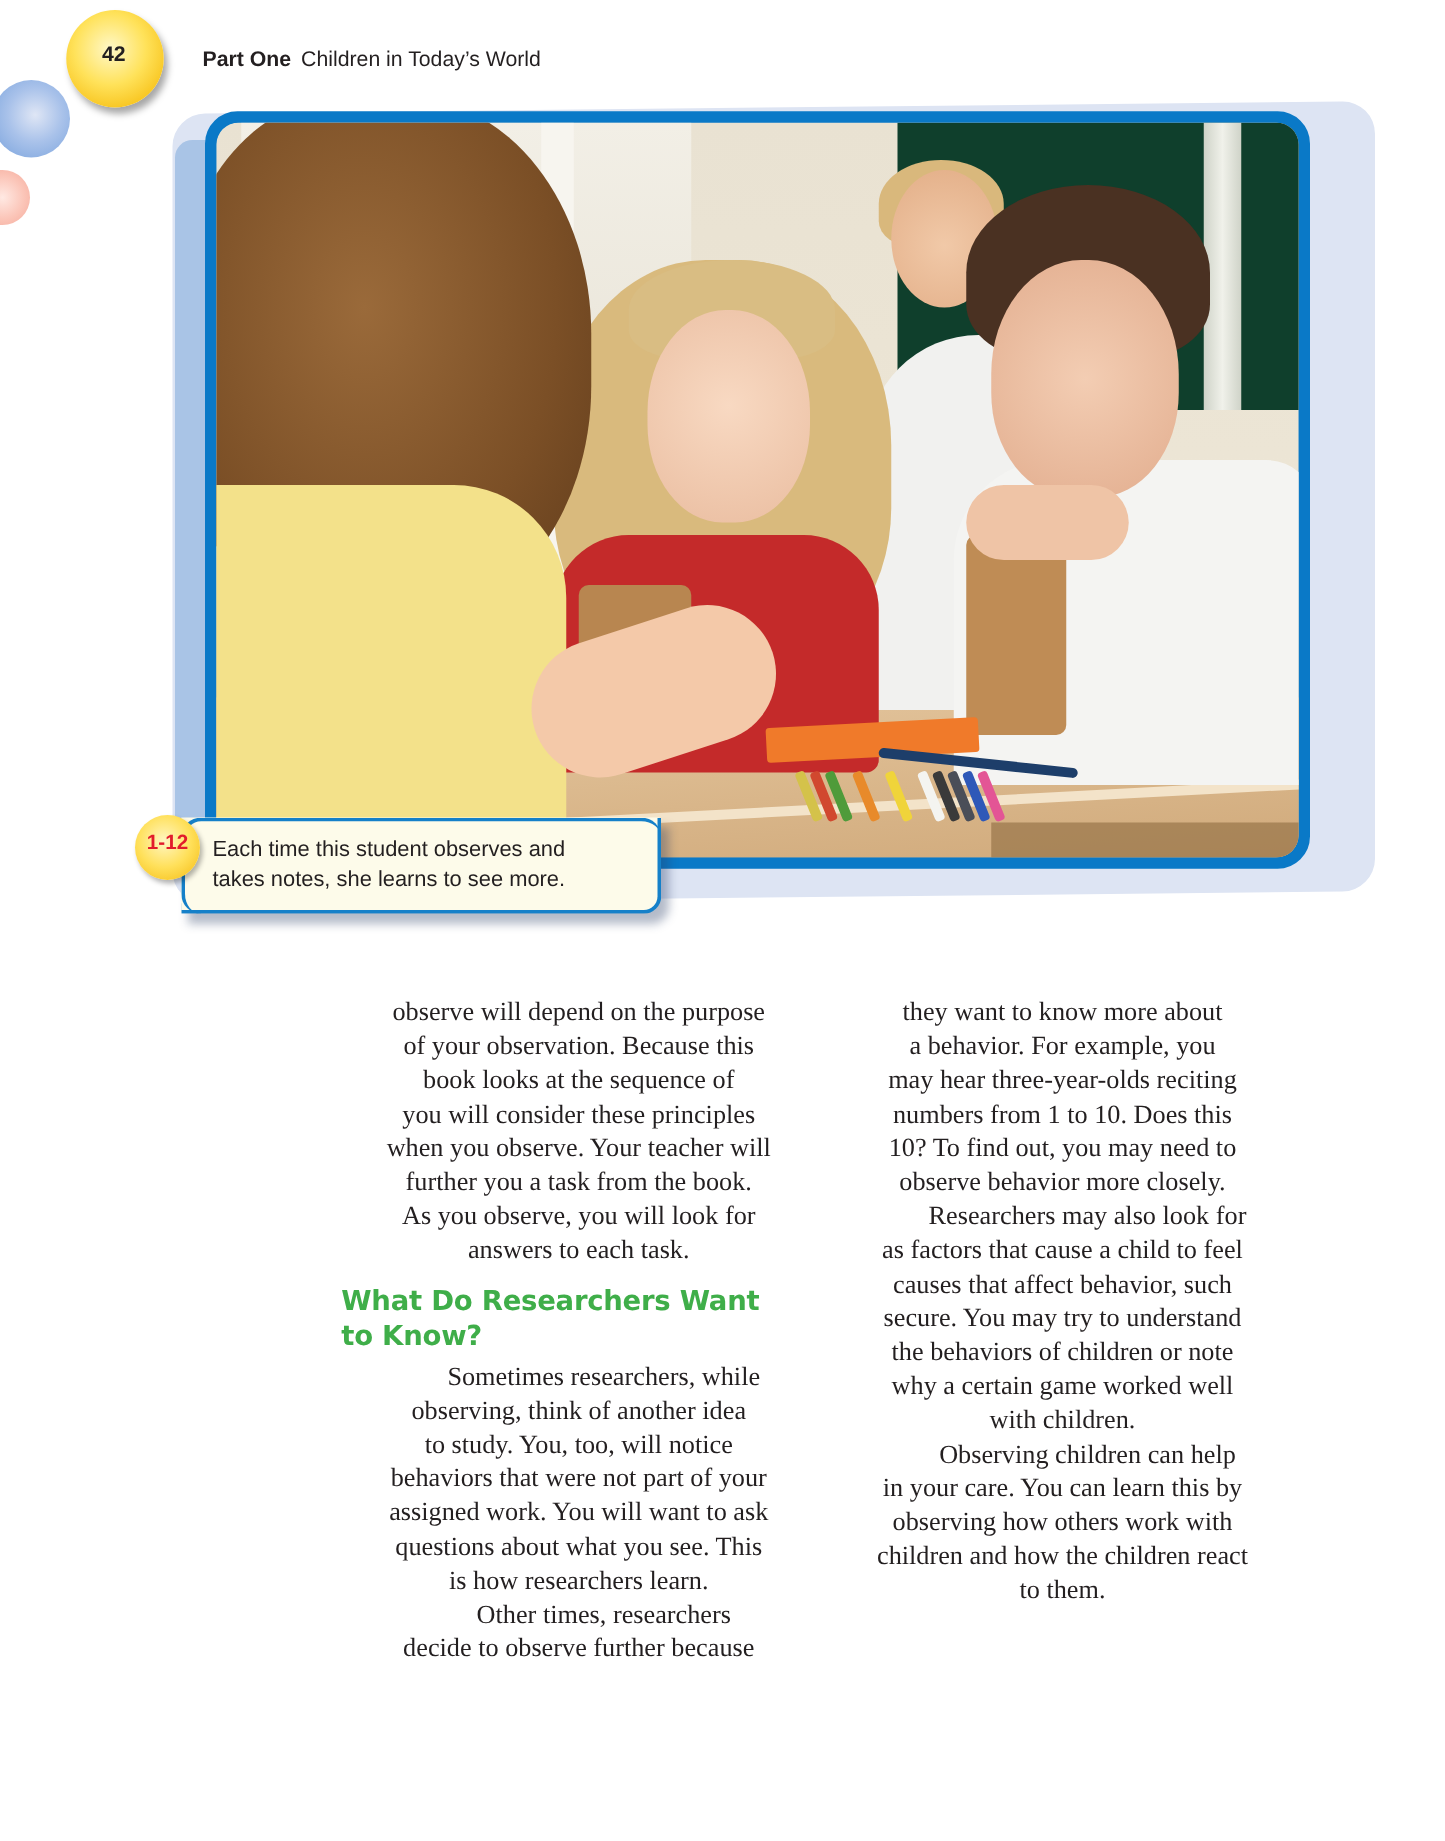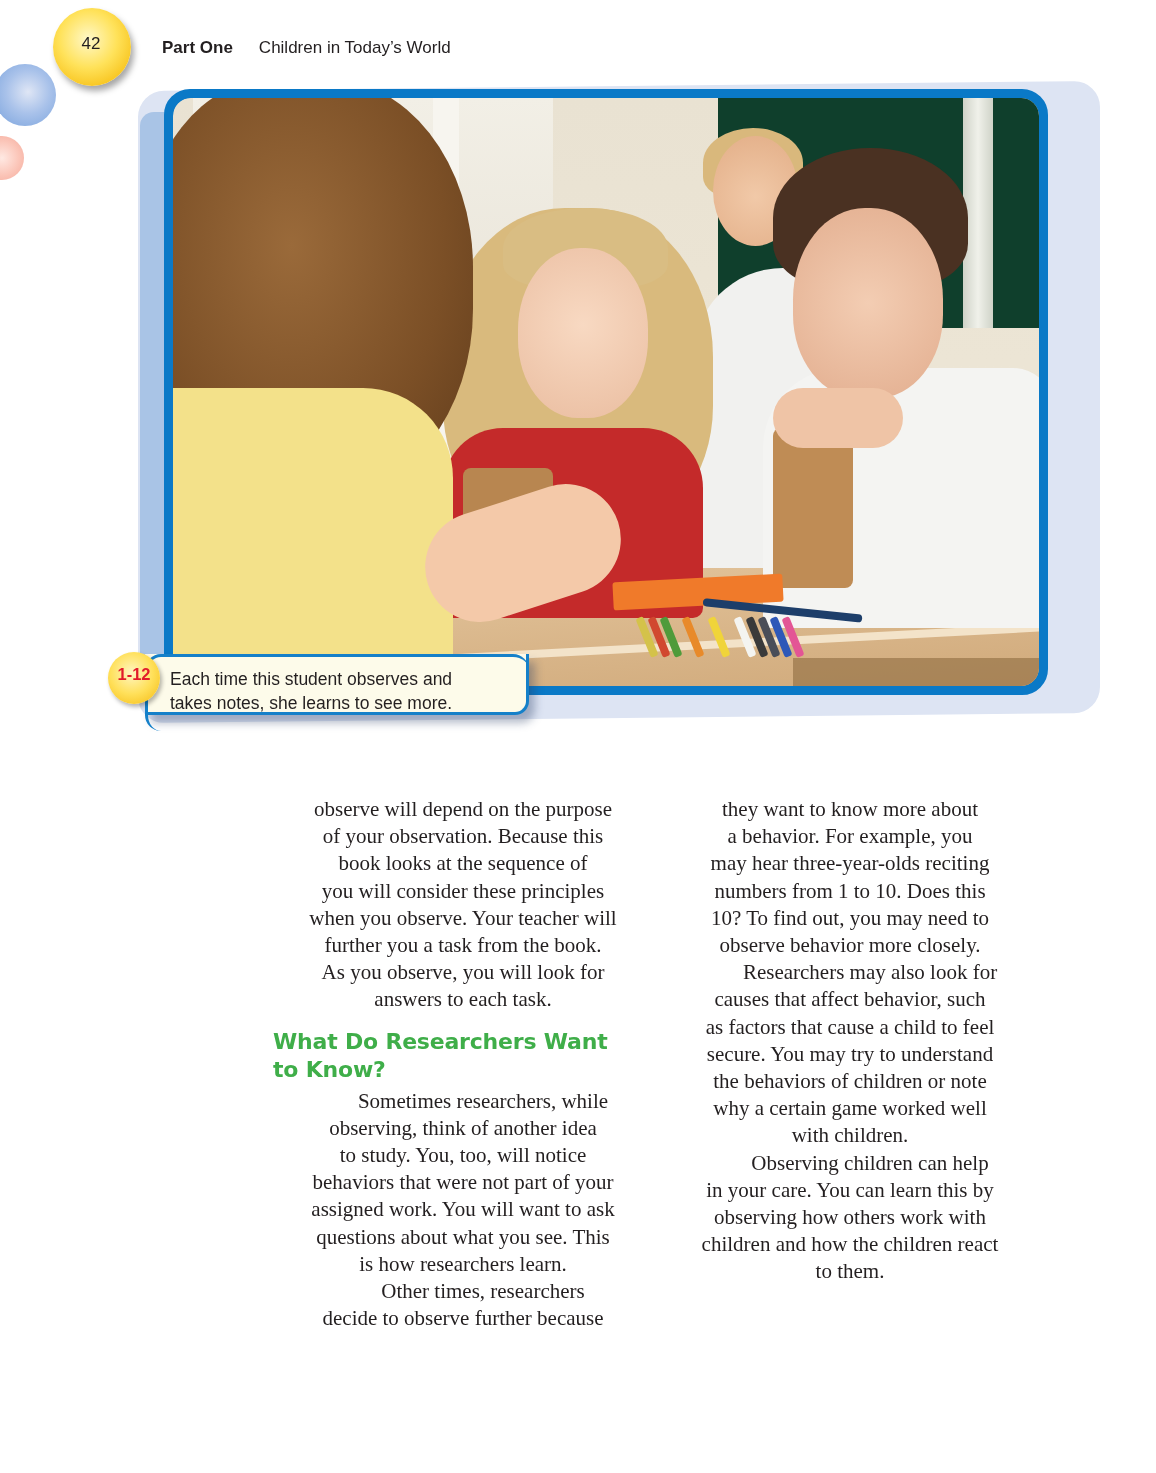--- a/index.html
+++ b/index.html
@@ -8,38 +8,38 @@
 
     
     .ball { position: absolute; border-radius: 50%; }
     .ball-yellow {
       left: 53px; top: 8px; width: 78px; height: 78px;
       background: radial-gradient(circle at 45% 40%, #fff8c8 0%, #ffe25a 45%, #f7c21a 80%, #eeb414 100%);
       box-shadow: 3px 5px 6px rgba(0,0,0,0.35);
       display: flex; align-items: center; justify-content: center;
     }
     .ball-yellow span {
-      font-family: "Liberation Sans", sans-serif; font-weight: normal; font-size: 17px; color: #231f20;
+      font-family: "Liberation Sans", sans-serif; font-weight: bold; font-size: 17px; color: #231f20;
       margin-top: -6px; margin-left: -2px;
     }
     .ball-blue {
       left: -6px; top: 64px; width: 62px; height: 62px;
       background: radial-gradient(circle at 55% 45%, #dfe6f5 0%, #a9c2ea 45%, #7ea6de 90%);
     }
     .ball-pink {
       left: -20px; top: 136px; width: 44px; height: 44px;
       background: radial-gradient(circle at 50% 50%, #ffe9e3 0%, #fbc5b8 55%, #f4a99a 100%);
     }
 
     .header {
       position: absolute; left: 162px; top: 38px;
       font-family: "Liberation Sans", sans-serif; font-size: 17px; color: #231f20;
       white-space: nowrap;
     }
-    .header .part { font-weight: bold; margin-right: 26px; }
+    .header .part { font-weight: bold; margin-right: 8px; }
 
     
     .back-panel {
       position: absolute; left: 138px; top: 86px; width: 962px; height: 632px;
       background: #dde4f3; border-radius: 26px;
       transform: skewY(-0.6deg);
     }
     .back-panel-left {
       position: absolute; left: 140px; top: 112px; width: 40px; height: 560px;
       background: #a9c4e6; border-radius: 14px 0 0 14px;
@@ -77,21 +77,21 @@
     .p-redhead-shirt { position: absolute; left: -20px; top: 290px; width: 300px; height: 320px; background: #f3e18a; border-radius: 0 90px 0 0; }
     .p-redhead-arm { position: absolute; left: 250px; top: 400px; width: 200px; height: 110px; background: #f4c9a9; border-radius: 60px; transform: rotate(-18deg); }
     .p-notebook { position: absolute; left: 440px; top: 480px; width: 170px; height: 28px; background: #f07a2a; transform: rotate(-3deg); border-radius: 3px; }
     .p-pencil { position: absolute; height: 8px; border-radius: 4px; transform-origin: left center; }
     .p-blue-pencil { left: 530px; top: 500px; width: 160px; background: #1d3e6a; transform: rotate(6deg); }
     .pencils { position: absolute; left: 470px; top: 500px; width: 260px; height: 60px; display: flex; gap: 4px; align-items: flex-end; }
     .pencils i { display: block; width: 8px; height: 42px; border-radius: 3px; transform: rotate(-22deg); }
 
     
     .caption {
-      position: absolute; left: 145px; top: 654px; width: 384px; height: 61px;
+      position: absolute; left: 145px; top: 654px; width: 384px; height: 77px;
       background: #fdfbea; border: 3px solid #1580c9; border-left: none; border-top: none;
       border-radius: 0 0 14px 0;
       box-shadow: 6px 8px 8px rgba(40,60,100,0.35);
     }
     .caption::before {
       content: ""; position: absolute; left: 0; top: 0; width: 381px; height: 74px;
       border: 3px solid #1580c9; border-radius: 16px; border-right: none; border-bottom: none;
       pointer-events: none;
     }
     .caption-text {
@@ -221,22 +221,22 @@
   <p>
     <span class="line">they want to know more about</span>
     <span class="line">a behavior. For example, you</span>
     <span class="line">may hear three-year-olds reciting</span>
     <span class="line">numbers from 1 to 10. Does this</span>
     <span class="line">10? To find out, you may need to</span>
     <span class="line">observe behavior more closely.</span>
   </p>
   <p>
     <span class="line" style="padding-left:40px">Researchers may also look for</span>
+    <span class="line">as factors that cause a child to feel</span>
     <span class="line">causes that affect behavior, such</span>
-    <span class="line">as factors that cause a child to feel</span>
     <span class="line">secure. You may try to understand</span>
     <span class="line">the behaviors of children or note</span>
     <span class="line">why a certain game worked well</span>
     <span class="line">with children.</span>
   </p>
   <p>
     <span class="line" style="padding-left:40px">Observing children can help</span>
     <span class="line">in your care. You can learn this by</span>
     <span class="line">observing how others work with</span>
     <span class="line">children and how the children react</span>

